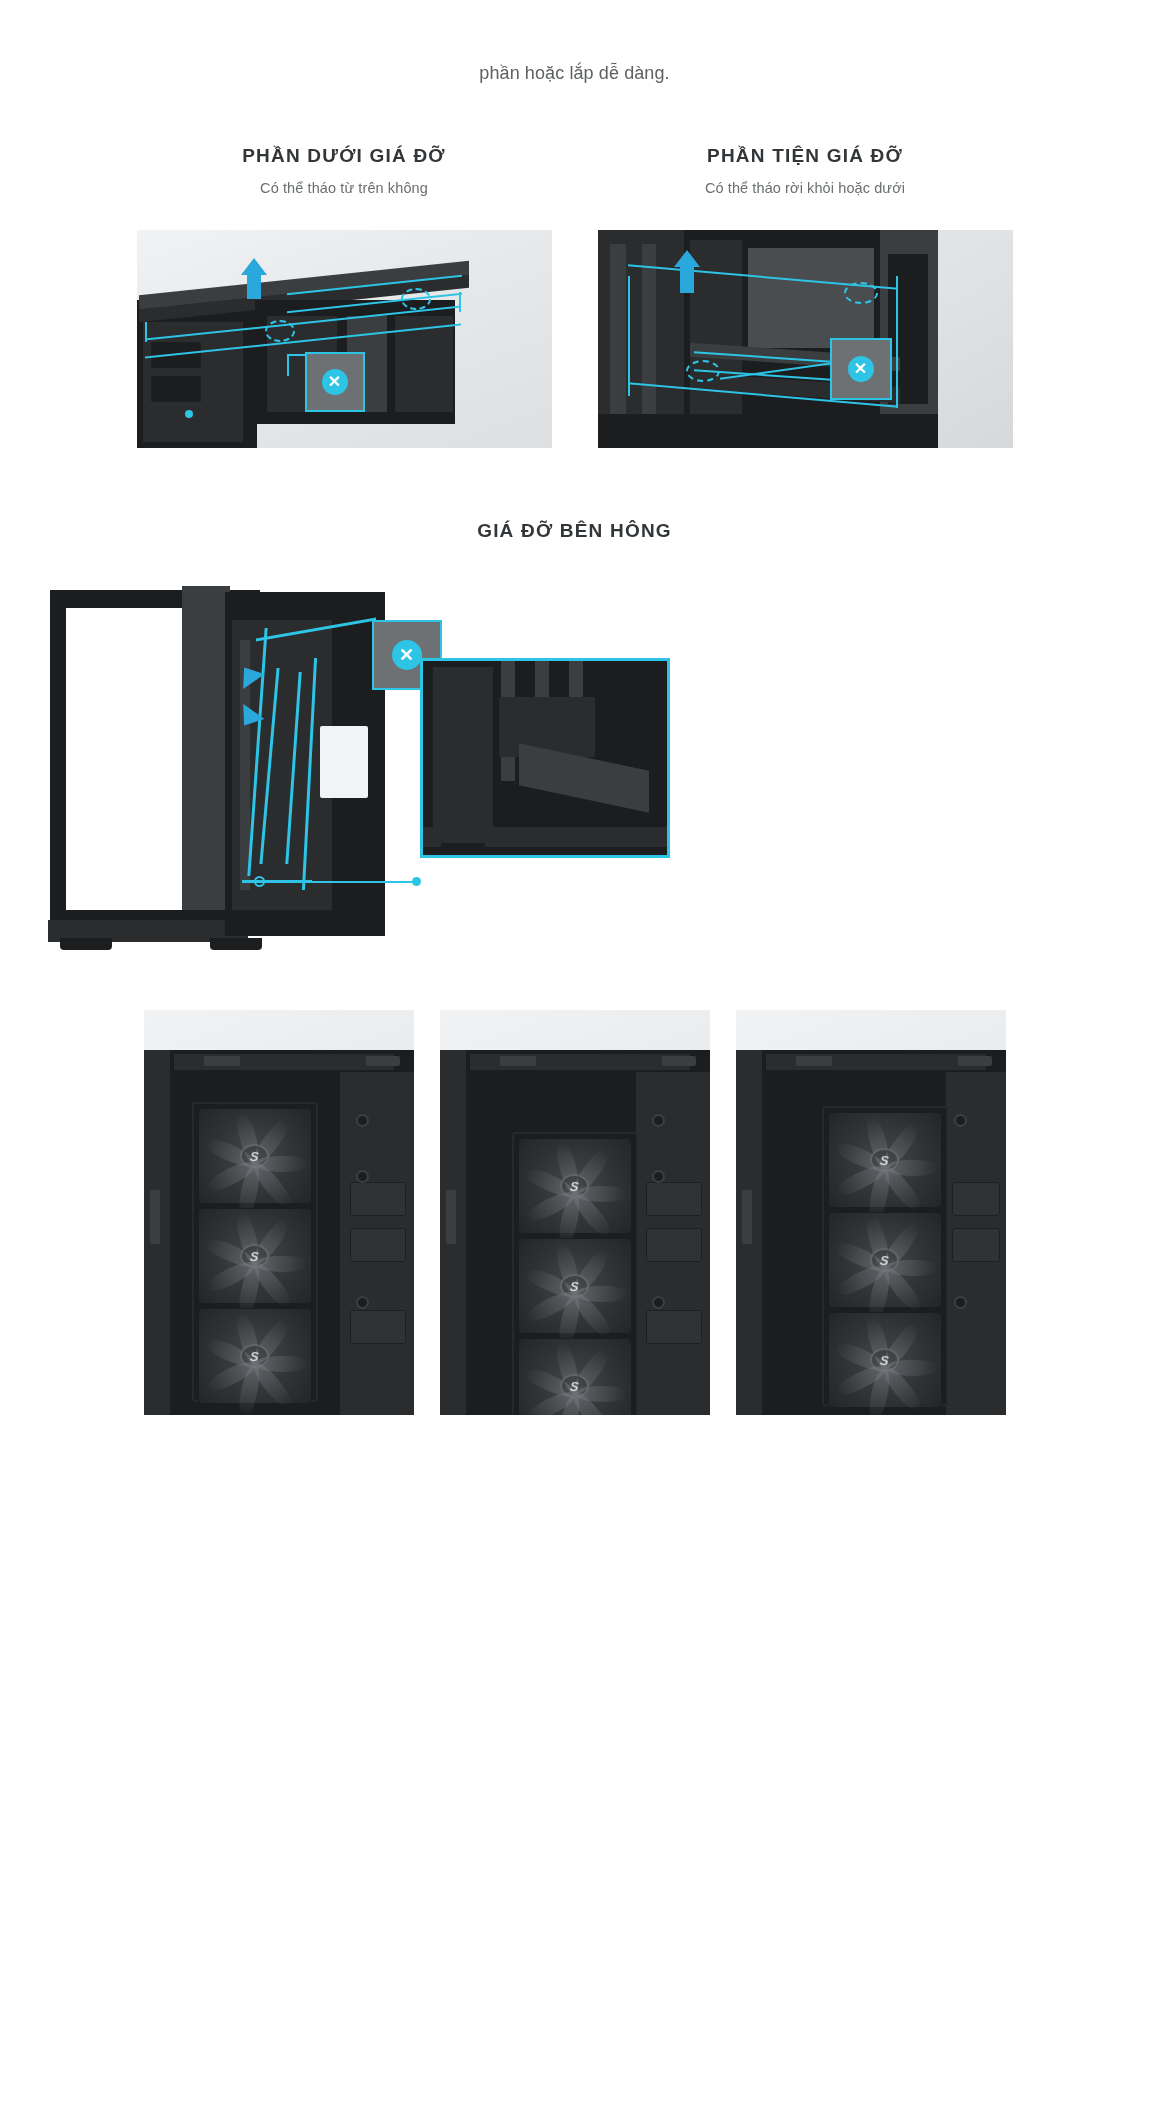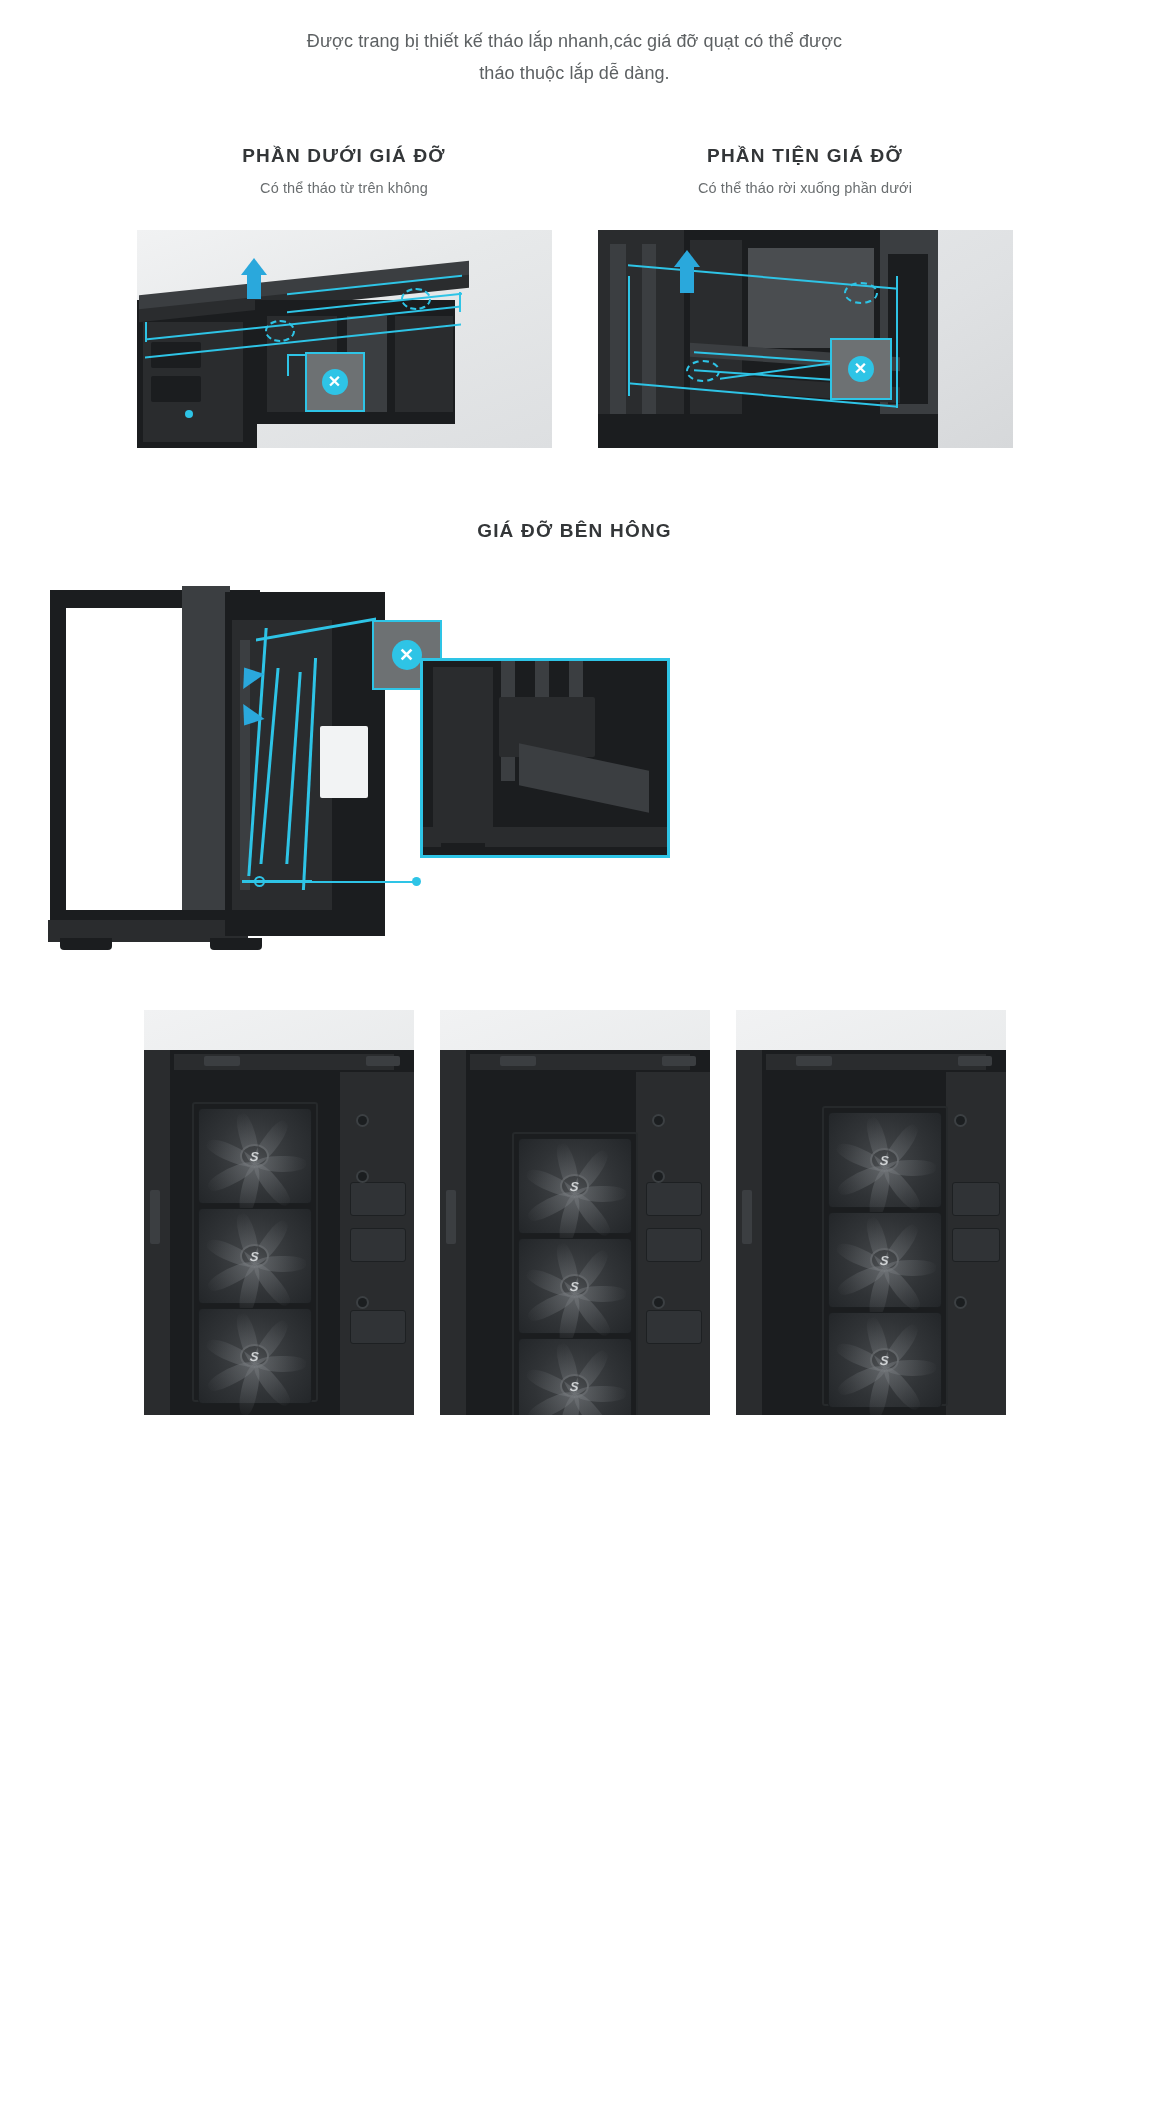--- a/index.html
+++ b/index.html
@@ -228,22 +228,22 @@
     background: #1b1e20;
     box-shadow: 0 0 0 2px #3c4043;
   }
 </style>
 </head>
 <body>
 
 <div class="page">
 
   <p class="main-sub">
-    <span>Được trang bị thiết kế tháo lắp nhanh,các giá đỡ quạt có thể được</span><br>
-    <span>tháo thuộc lắp dễ dàng.</span>
+    <br>
+    <span>phần hoặc lắp dễ dàng.</span>
   </p>
 
   <div class="duo">
 
     <div class="duo-col">
       <h2 class="sec-title">PHẦN DƯỚI GIÁ ĐỠ</h2>
       <p class="sec-sub">Có thể tháo từ trên không</p>
 
       <div class="duo-figure">
         <div class="photo"></div>
@@ -277,21 +277,21 @@
         <div class="badge" style="left:168px;top:122px;width:60px;height:60px;">
           <div class="badge-circle">✕</div>
         </div>
         <div class="cy-line" style="left:150px;top:124px;width:2px;height:22px;"></div>
         <div class="cy-line" style="left:150px;top:124px;width:20px;height:2px;"></div>
       </div>
     </div>
 
     <div class="duo-col">
       <h2 class="sec-title">PHẦN TIỆN GIÁ ĐỠ</h2>
-      <p class="sec-sub">Có thể tháo rời xuống phần dưới</p>
+      <p class="sec-sub">Có thể tháo rời khỏi hoặc dưới</p>
 
       <div class="duo-figure">
         <div class="photo" style="background:linear-gradient(150deg,#e9ebec 0%,#dfe1e3 60%,#d6d8da 100%);"></div>
 
         <div class="metal-d" style="left:0;top:0;width:340px;height:218px;"></div>
         <div class="metal" style="left:0;top:0;width:86px;height:218px;"></div>
         <div class="metal-l" style="left:12px;top:14px;width:16px;height:190px;"></div>
         <div class="metal-l" style="left:44px;top:14px;width:14px;height:190px;"></div>
 
         <div style="position:absolute;left:150px;top:18px;width:126px;height:100px;background:rgba(185,190,195,.30);"></div>

